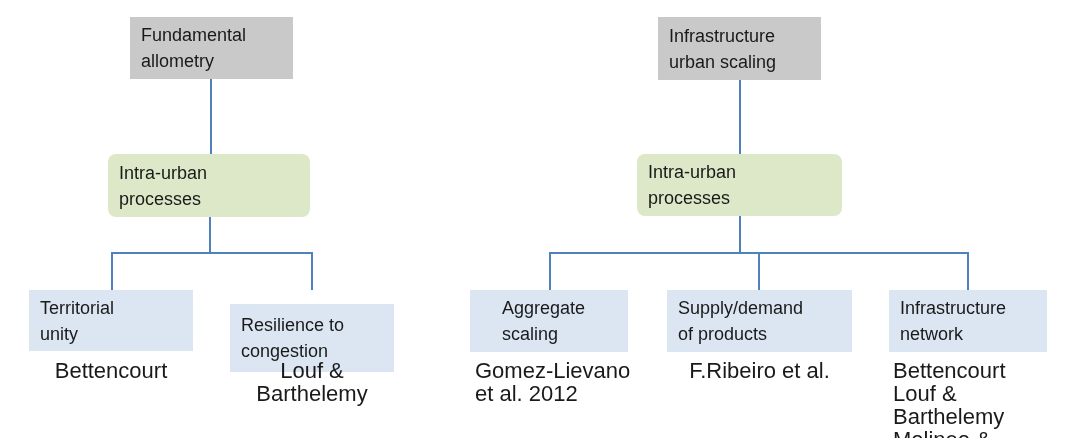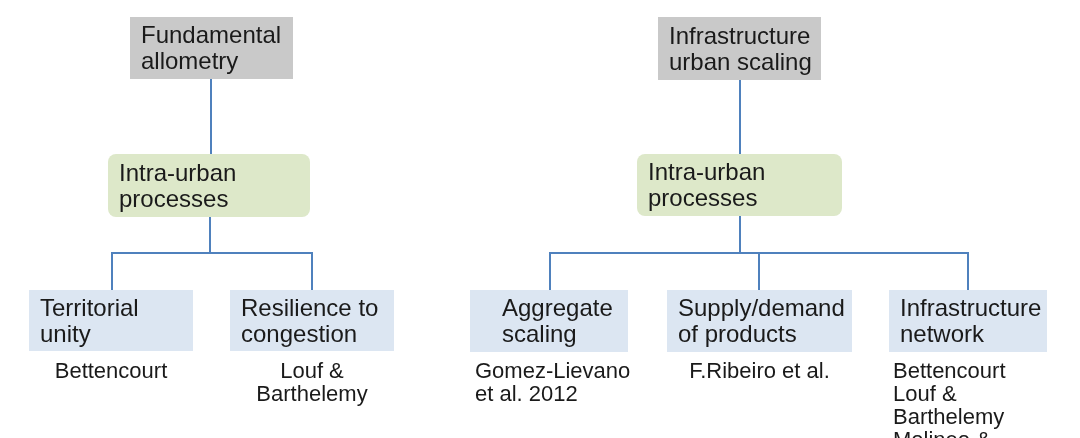--- a/index.html
+++ b/index.html
@@ -11,21 +11,21 @@
     background: var(--background, #ffffff);
     overflow: hidden;
   }
   .node {
     position: absolute;
     display: flex;
     align-items: center;
     box-sizing: border-box;
     padding-left: 11px;
     padding-right: 6px;
-    font-size: 24px;
+    font-size: 18px;
     line-height: 26px;
     color: var(--text, #1a1a1a);
     white-space: pre-line;
   }
   .node--root { background: var(--root-fill, #c9c9c9); }
   .node--mid  { background: var(--mid-fill,  #dde8c9); border-radius: 8px; }
   .node--leaf { background: var(--leaf-fill, #dce6f2); }
   .caption {
     position: absolute;
     font-size: 22px;
@@ -59,21 +59,21 @@
 allometry</span>
     </div>
     <div class="node node--mid" style="left:108px; top:154px; width:202px; height:63px;">
       <span>Intra-urban
 processes</span>
     </div>
     <div class="node node--leaf" style="left:29px; top:290px; width:164px; height:61px;">
       <span>Territorial
 unity</span>
     </div>
-    <div class="node node--leaf" style="left:230px; top:290px; width:164px; height:61px;">
+    <div class="node node--leaf" style="left:230px; top:304px; width:164px; height:68px;">
       <span>Resilience to
 congestion</span>
     </div>
 
     <div class="caption caption--center" style="left:29px; top:359px; width:164px;">Bettencourt</div>
     <div class="caption caption--center" style="left:230px; top:359px; width:164px;">Louf &amp; Barthelemy</div>
   </div>
 
   <div>
 

